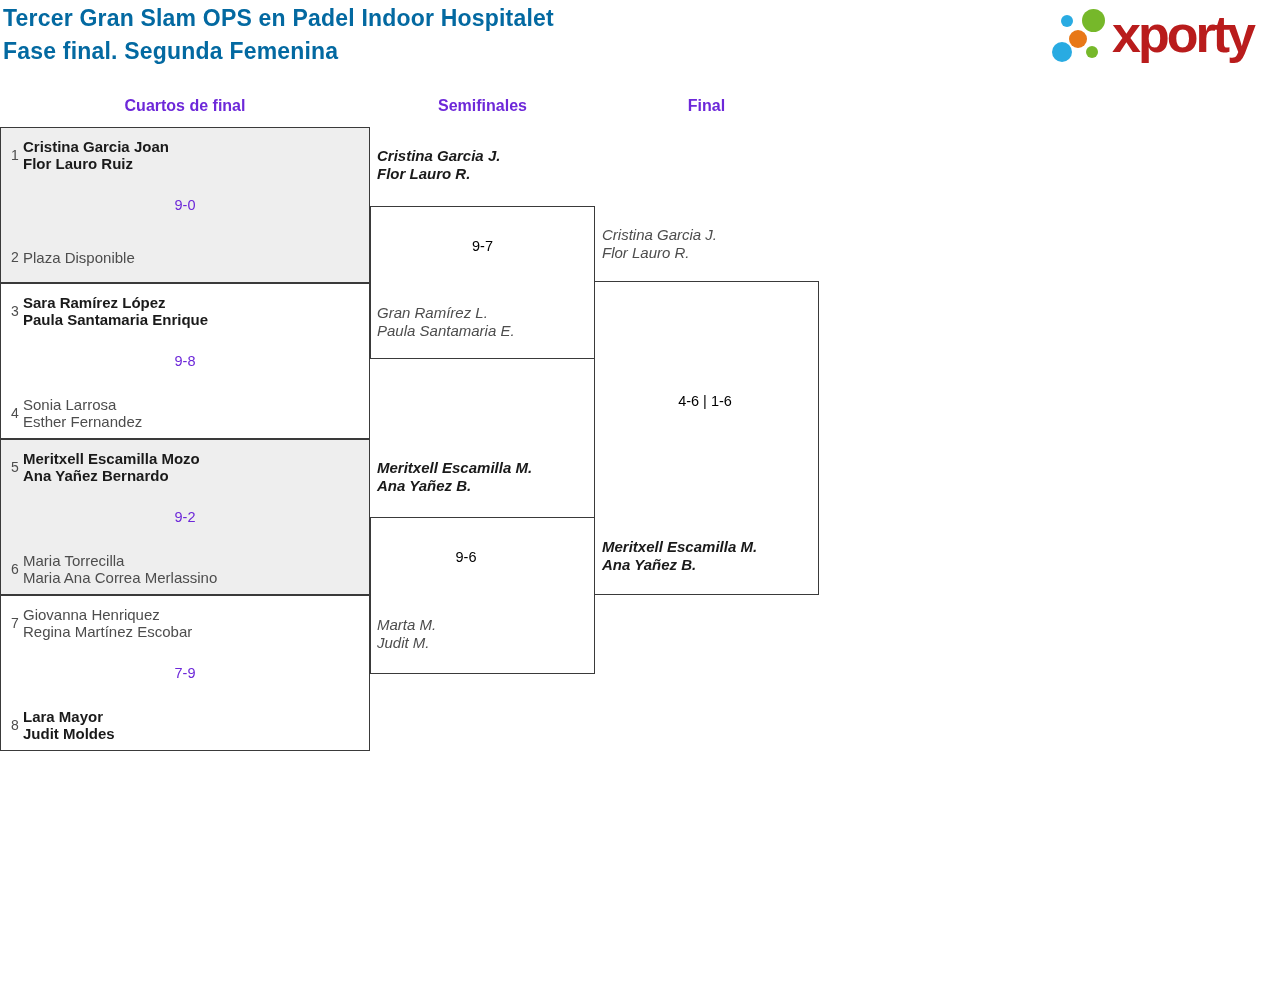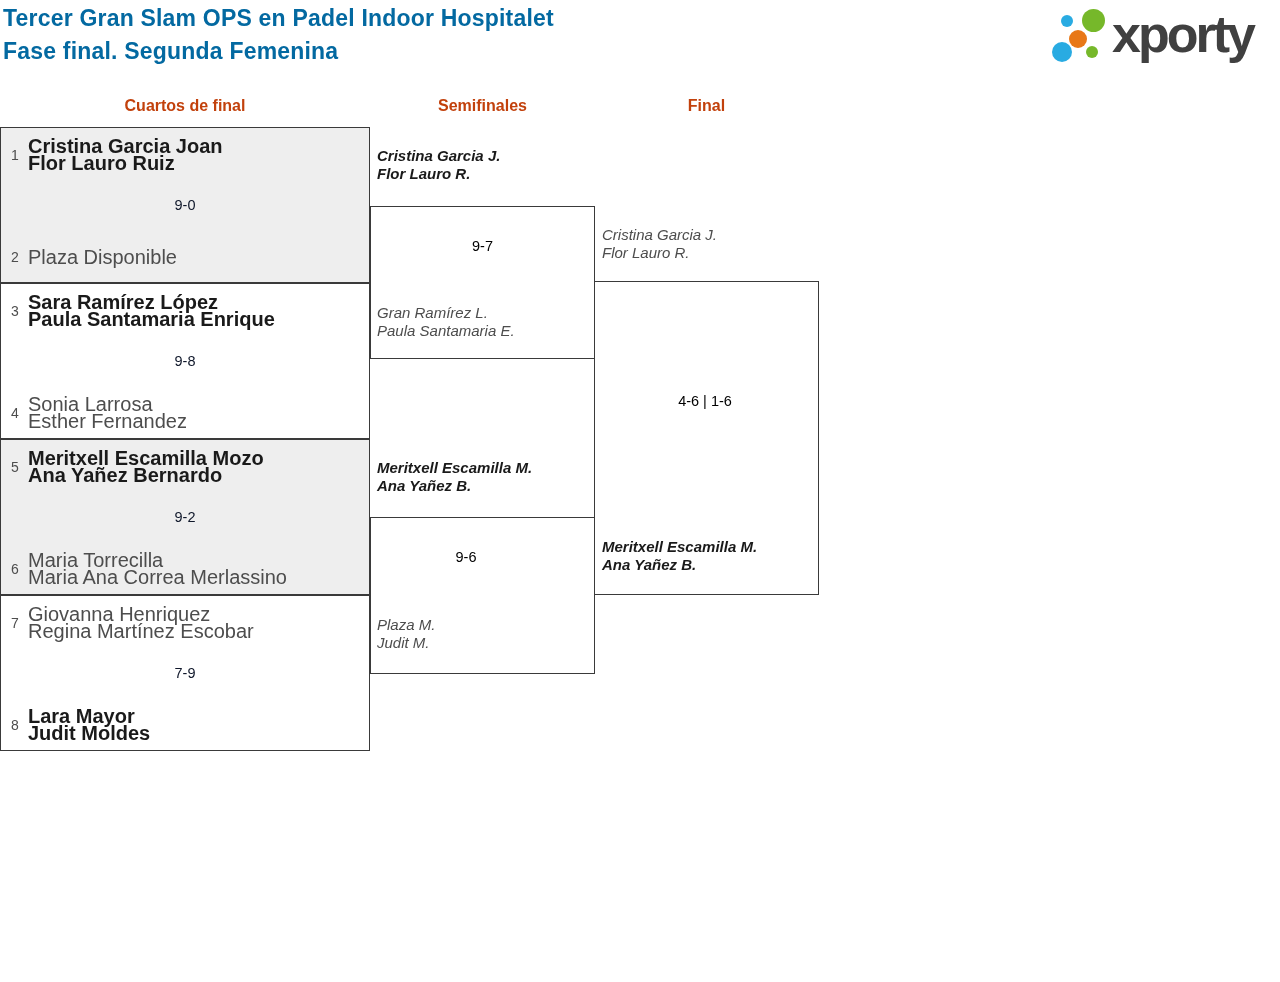--- a/index.html
+++ b/index.html
@@ -21,26 +21,26 @@
   }
   .logo .dot { position:absolute; border-radius:50%; }
   .dot-blue-small  { left:11px; top:15px; width:12px; height:12px; background:#29abe2; }
   .dot-green-big   { left:32px; top:9px;  width:23px; height:23px; background:#76b82a; }
   .dot-orange      { left:19px; top:30px; width:18px; height:18px; background:#e87817; }
   .dot-blue-big    { left:2px;  top:42px; width:20px; height:20px; background:#29abe2; }
   .dot-green-small { left:36px; top:46px; width:12px; height:12px; background:#76b82a; }
   .logo-text {
     position:absolute; left:62px; top:4px;
     font-size:52px; font-weight:800; letter-spacing:-3px;
-    color:#404040;
+    color:#b91c1c;
   }
   
   .col-header {
     position:absolute; top:97px; text-align:center;
-    font-size:16px; font-weight:bold; color:#c2410c;
+    font-size:16px; font-weight:bold; color:#6d28d9;
   }
   .col-header.c1 { left:0;     width:370px; }
   .col-header.c2 { left:370px; width:225px; }
   .col-header.c3 { left:594px; width:225px; }
 
   
   .qf-block {
     position:absolute; left:0; width:370px; height:156px;
     border:1px solid #3a3a3a; background:#ffffff;
   }
@@ -54,29 +54,29 @@
     position:absolute; left:6px; right:10px;
     display:flex; align-items:center; min-height:34px;
   }
   .team-row.top { top:10px; }
   .team-row.bottom { bottom:8px; }
   .seed {
     flex:none; width:16px; text-align:center;
     font-size:14px; color:#4d4d4d;
   }
   .names {
-    margin-left:5px; font-size:20px; line-height:17px; color:#4d4d4d;
+    font-size:15px; line-height:17px; color:#4d4d4d;
   }
   .names span { display:block; }
   .winner .names { font-weight:bold; color:#1a1a1a; }
 
   .score {
     position:absolute; left:0; right:0; top:50%;
     transform:translateY(-50%);
-    text-align:center; font-size:14.5px; color:#0f172a;
+    text-align:center; font-size:14.5px; color:#6d28d9;
   }
 
   .round-box {
     position:absolute; border:1px solid #3a3a3a; background:transparent;
   }
   .sf1-box   { left:370px; top:206px; width:225px; height:153px; }
   .sf2-box   { left:370px; top:517px; width:225px; height:157px; }
   .final-box { left:594px; top:281px; width:225px; height:314px; }
 
   .float-team {
@@ -204,21 +204,21 @@
   <span>Gran Ramírez L.</span>
   <span>Paula Santamaria E.</span>
 </div>
 
 <div class="float-team sf2-t1 winner-text">
   <span>Meritxell Escamilla M.</span>
   <span>Ana Yañez B.</span>
 </div>
 <div class="float-score sf2-score">9-6</div>
 <div class="float-team sf2-t2">
-  <span>Plaza M.</span>
+  <span>Marta M.</span>
   <span>Judit M.</span>
 </div>
 
 <div class="float-team f-t1">
   <span>Cristina Garcia J.</span>
   <span>Flor Lauro R.</span>
 </div>
 <div class="float-score final-score">4-6 | 1-6</div>
 <div class="float-team f-t2 winner-text">
   <span>Meritxell Escamilla M.</span>

